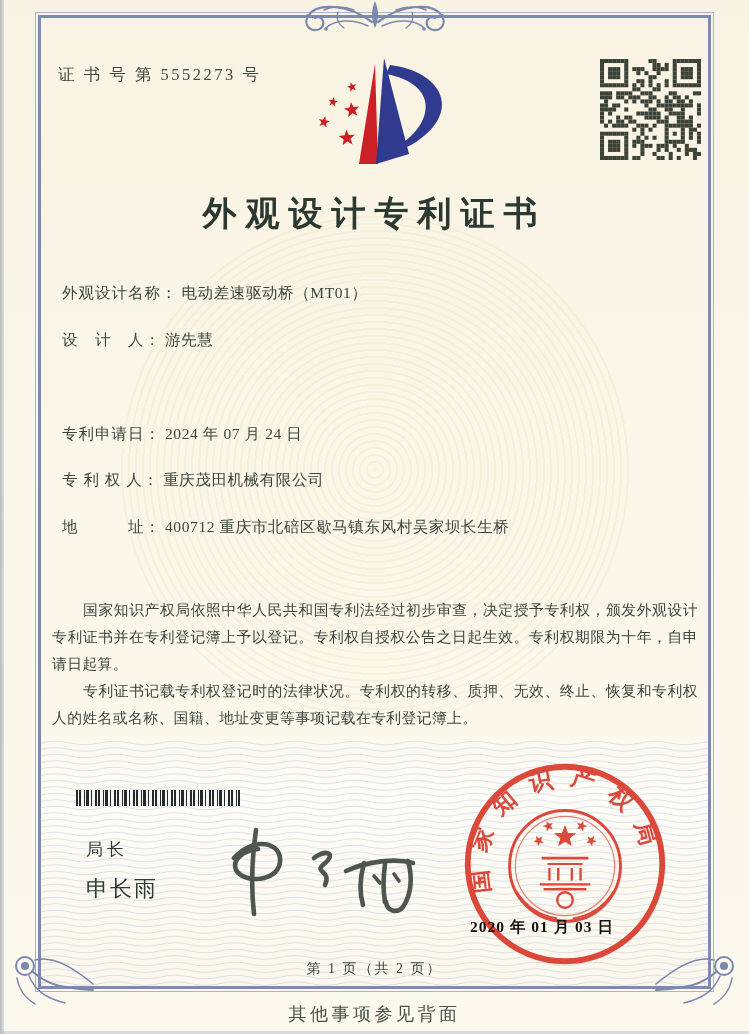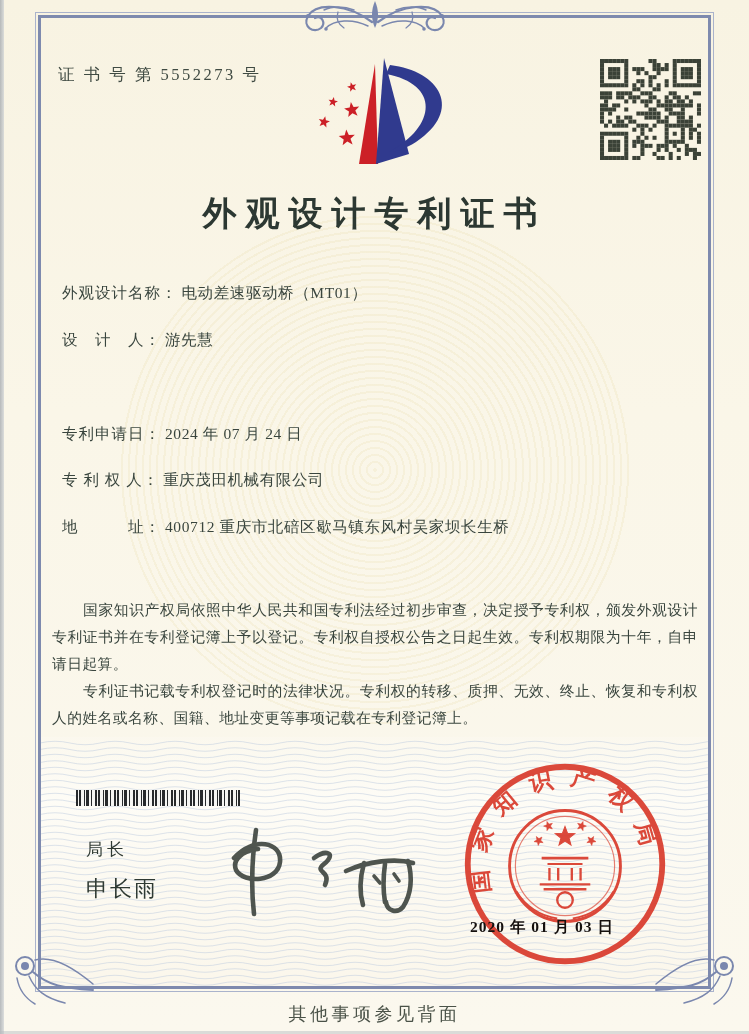--- a/index.html
+++ b/index.html
@@ -523,17 +523,18 @@
       <path d="M92,110 h36" fill="none" stroke-width="2"></path>
       <path d="M94,114 v13 M103,114 v13 M117,114 v13 M126,114 v13" fill="none" stroke-width="2.4"></path>
       <path d="M84,131 h52 M88,136 h44" fill="none" stroke-width="2.4"></path>
       <circle cx="110" cy="147" r="8" fill="none" stroke-width="2.4"></circle>
       <path d="M60,138 a58 58 0 0 0 42,28" fill="none" stroke-width="2"></path>
       <path d="M160,138 a58 58 0 0 1 -42,28" fill="none" stroke-width="2"></path>
     </g>
   </svg>
   <div class="seal-date">2020 年 01 月 03 日</div>
 
+  <div class="page-info">第 1 页（共 2 页）</div>
   <div class="back-note">其他事项参见背面</div>
 
   <div class="scan-edge"></div>
   <div class="scan-edge2"></div>
 </div>
 
 </body></html>

